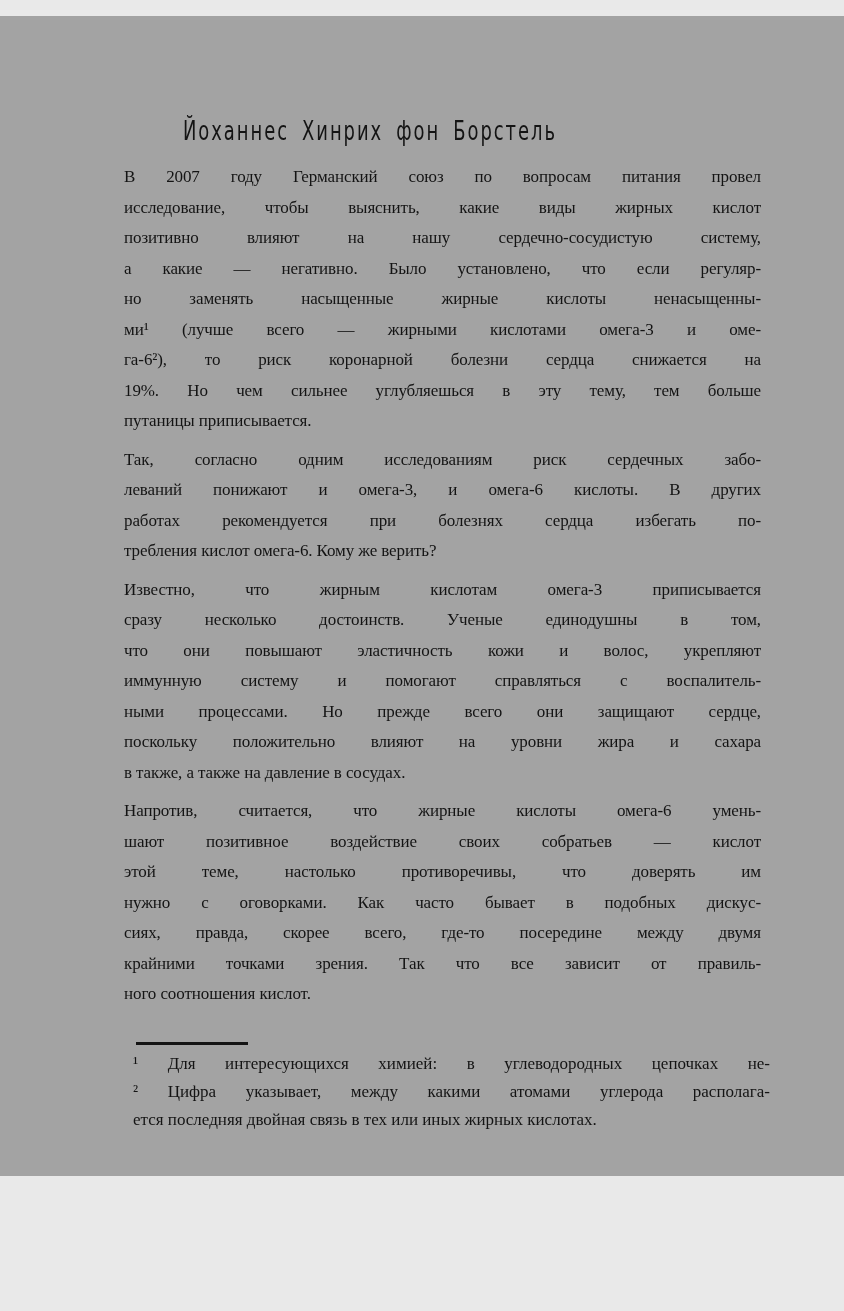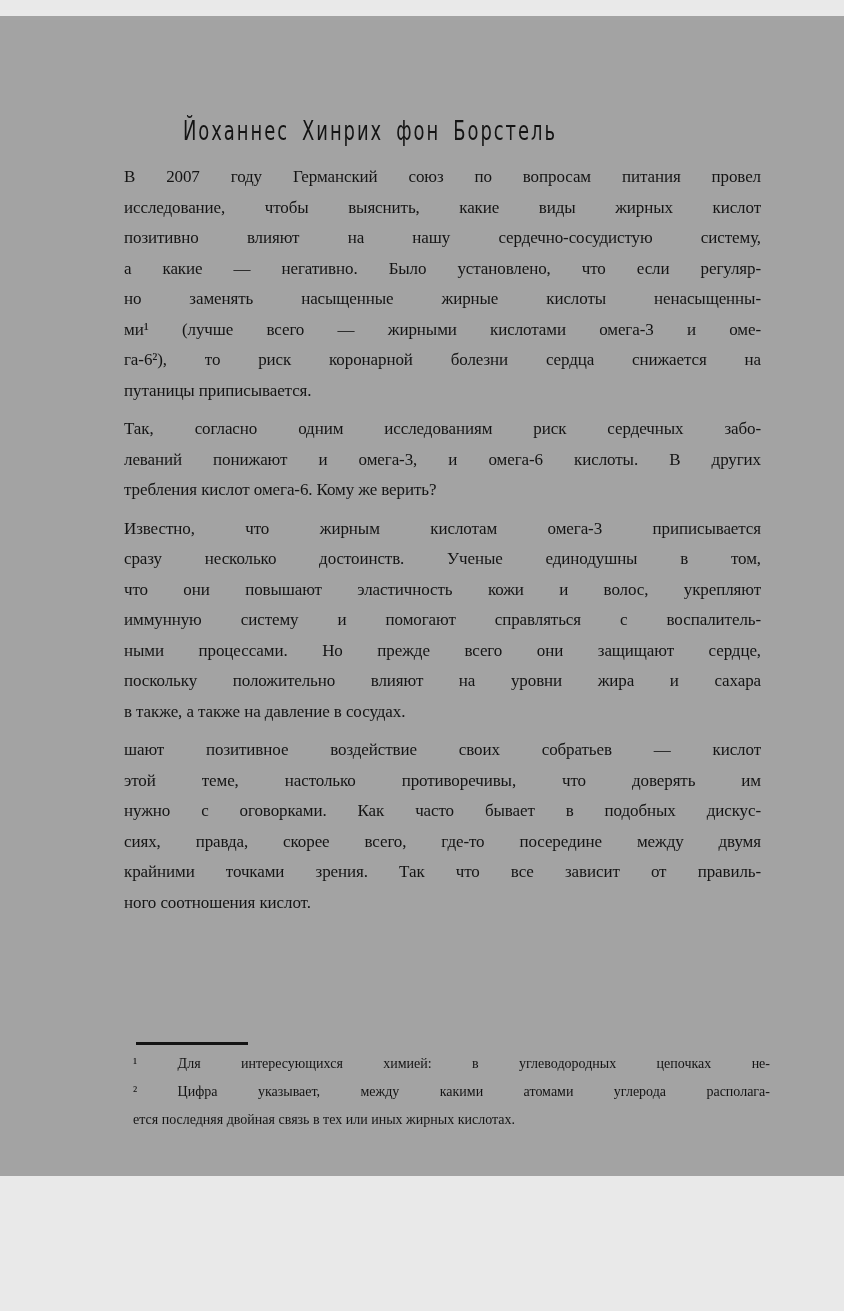--- a/index.html
+++ b/index.html
@@ -54,21 +54,21 @@
     top: 1026px;
     width: 112px;
     height: 3px;
     background: #141414;
   }
   .footnotes {
     position: absolute;
     left: 133px;
     top: 1034px;
     width: 637px;
-    font-size: 14px;
+    font-size: 17px;
   }
   .footnotes .tline {
     height: 28px;
     line-height: 28px;
   }
   .footnote { margin: 0; }
   .page-number {
     position: absolute;
     left: 187px;
     top: 1162px;
@@ -89,37 +89,40 @@
 
   <div class="body-text">
     <div class="para">
         <div class="tline">В 2007 году Германский союз по вопросам питания провел</div>
         <div class="tline">исследование, чтобы выяснить, какие виды жирных кислот</div>
         <div class="tline">позитивно влияют на нашу сердечно-сосудистую систему,</div>
         <div class="tline">а какие — негативно. Было установлено, что если регуляр-</div>
         <div class="tline">но заменять насыщенные жирные кислоты ненасыщенны-</div>
         <div class="tline">ми¹ (лучше всего — жирными кислотами омега-3 и оме-</div>
         <div class="tline">га-6²), то риск коронарной болезни сердца снижается на</div>
+        <div class="tline">19%. Но чем сильнее углубляешься в эту тему, тем больше</div>
         <div class="tline last">путаницы приписывается.</div>
       </div>
     <div class="para">
         <div class="tline">Так, согласно одним исследованиям риск сердечных забо-</div>
         <div class="tline">леваний понижают и омега-3, и омега-6 кислоты. В других</div>
+        <div class="tline">работах рекомендуется при болезнях сердца избегать по-</div>
         <div class="tline last">требления кислот омега-6. Кому же верить?</div>
       </div>
     <div class="para">
         <div class="tline">Известно, что жирным кислотам омега-3 приписывается</div>
         <div class="tline">сразу несколько достоинств. Ученые единодушны в том,</div>
         <div class="tline">что они повышают эластичность кожи и волос, укрепляют</div>
         <div class="tline">иммунную систему и помогают справляться с воспалитель-</div>
         <div class="tline">ными процессами. Но прежде всего они защищают сердце,</div>
         <div class="tline">поскольку положительно влияют на уровни жира и сахара</div>
         <div class="tline last">в также, а также на давление в сосудах.</div>
       </div>
     <div class="para">
+        <div class="tline">Напротив, считается, что жирные кислоты омега-6 умень-</div>
         <div class="tline">шают позитивное воздействие своих собратьев — кислот</div>
         <div class="tline">этой теме, настолько противоречивы, что доверять им</div>
         <div class="tline">нужно с оговорками. Как часто бывает в подобных дискус-</div>
         <div class="tline">сиях, правда, скорее всего, где-то посередине между двумя</div>
         <div class="tline">крайними точками зрения. Так что все зависит от правиль-</div>
         <div class="tline last">ного соотношения кислот.</div>
       </div>
   </div>
 
   <div class="footnote-rule"></div>

